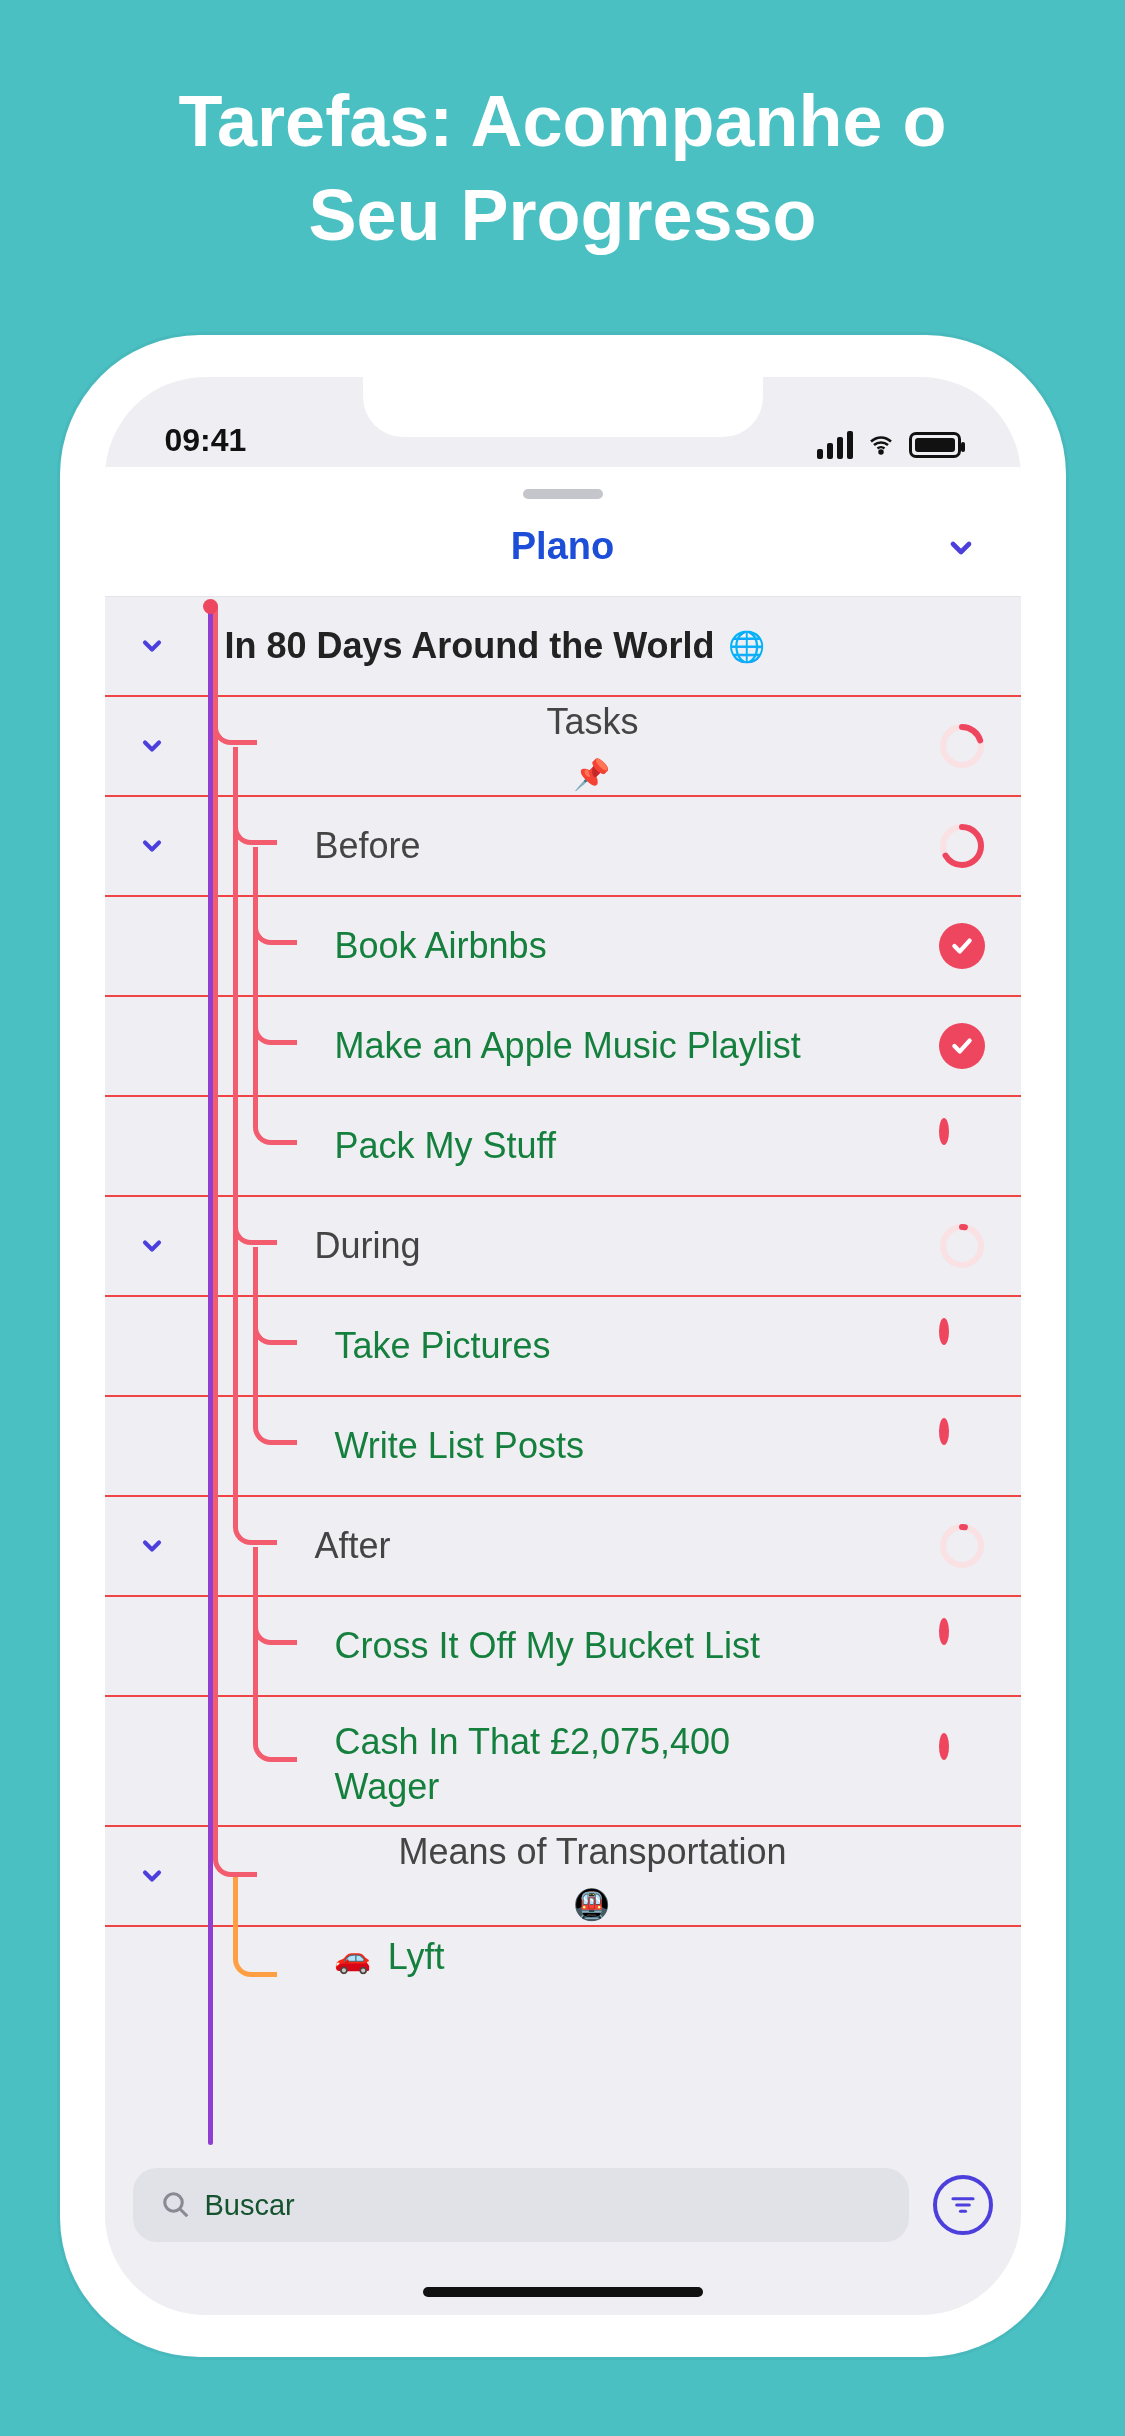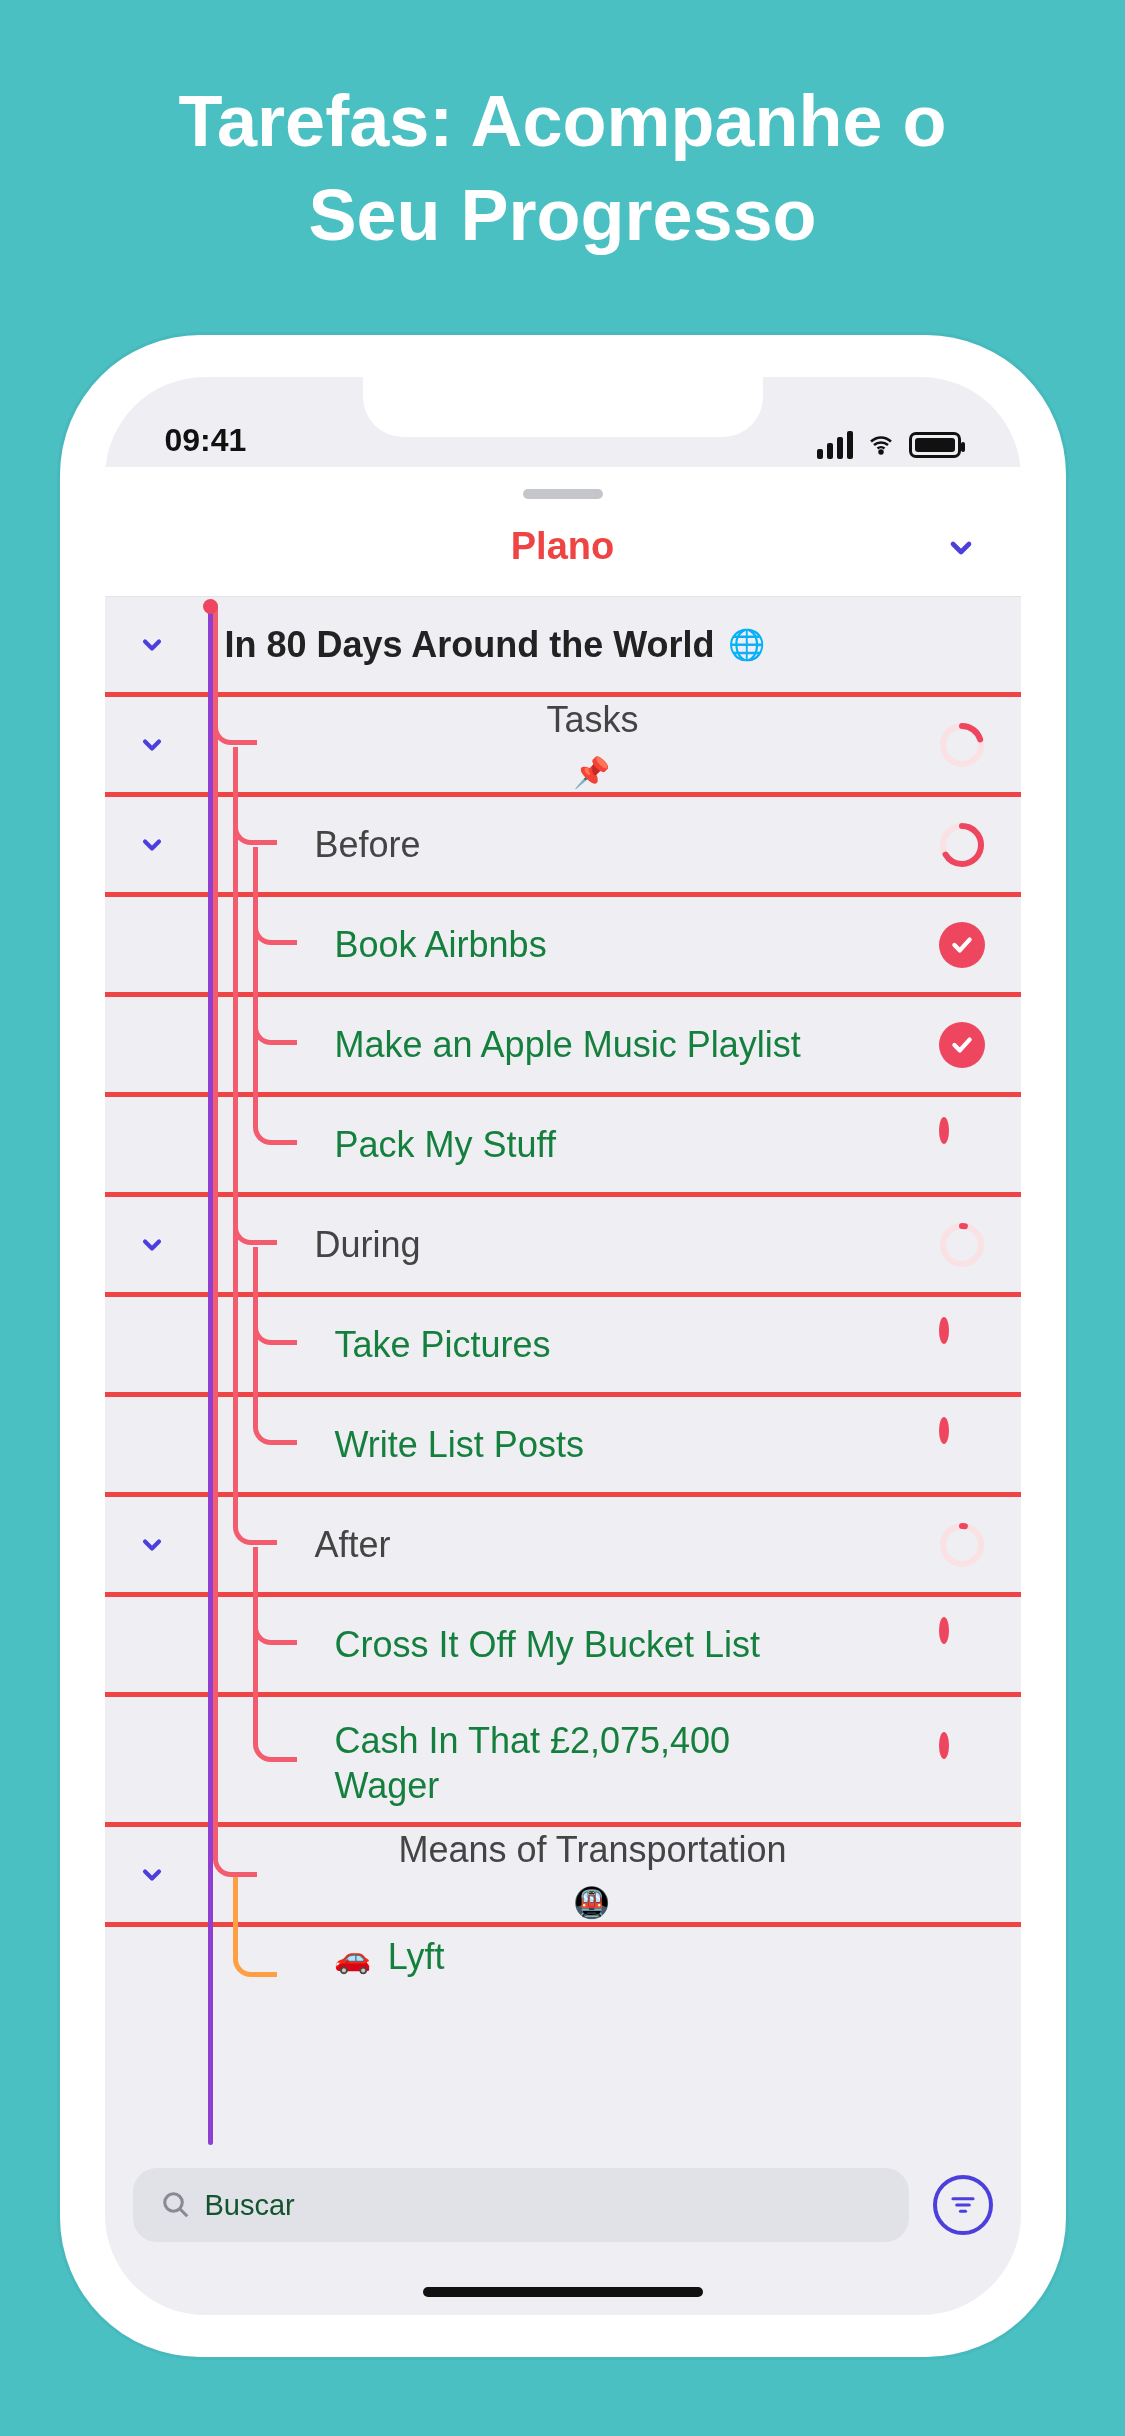--- a/index.html
+++ b/index.html
@@ -47,25 +47,25 @@
     .batt::after { content:''; position:absolute; right:-7px; top:7px; width:4px; height:10px; background:#111; border-radius:2px; }
     .batt i { position:absolute; inset:3px; background:#111; border-radius:3px; }
     
     .app-header {
       background:#fff; height: 130px; position: relative;
       border-bottom: 1px solid #e3e3e8;
       display:flex; align-items:flex-end; justify-content:center; padding-bottom:28px;
     }
     .grabber { position:absolute; top:22px; left:50%; transform:translateX(-50%);
       width:80px; height:10px; background:#c5c5cc; border-radius:5px; }
-    .app-title { font-size: 38px; font-weight:600; color:#ef4444; }
+    .app-title { font-size: 38px; font-weight:600; color:#1d4ed8; }
     .app-chevron { position:absolute; right:44px; bottom:28px; color:#4c3fdc; }
     
     .tree { position:absolute; top:220px; left:0; right:0; bottom:170px; overflow:hidden; }
-    .row { height: 100px; border-bottom: 5px solid #ef4444; display:flex; align-items:center; position:relative; }
+    .row { height: 100px; border-bottom: 2px solid #ef4444; display:flex; align-items:center; position:relative; }
     .row.l0 .label { padding-left: 120px; font-weight:700; font-size:36px; color:#222; }
     .row.l1 .label { padding-left: 180px; font-size:36px; color:#444;flex-direction:column; }
     .row.l2 .label { padding-left: 210px; font-size:36px; color:#444; }
     .row.l3 .label { padding-left: 230px; font-size:36px; color:#15803d; display:flex; align-items:center; gap:16px; }
     .row.tall { height: 130px; }
     .row.tall .label { line-height:1.25; padding-top:6px; }
     .label { flex:1; padding-right: 120px; display:flex; align-items:center; gap:14px; }
     .emoji { font-size: 30px; }
     .chev { position:absolute; left:22px; width:50px; height:50px; display:flex; align-items:center; justify-content:center; color:#4c3fdc; }
     .chev svg { width: 28px; height: 28px; }

